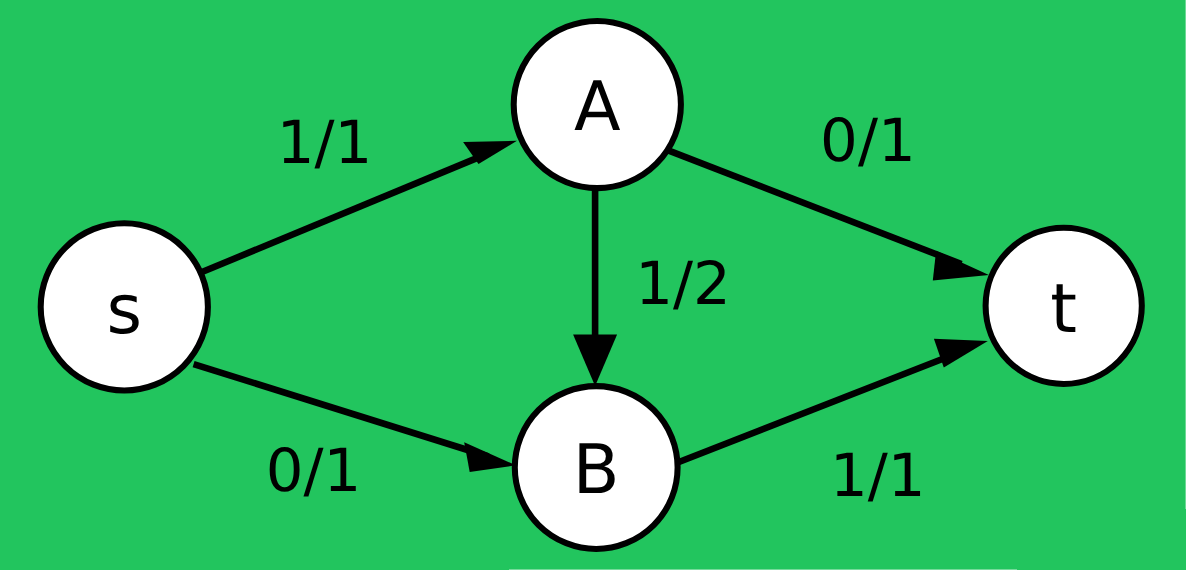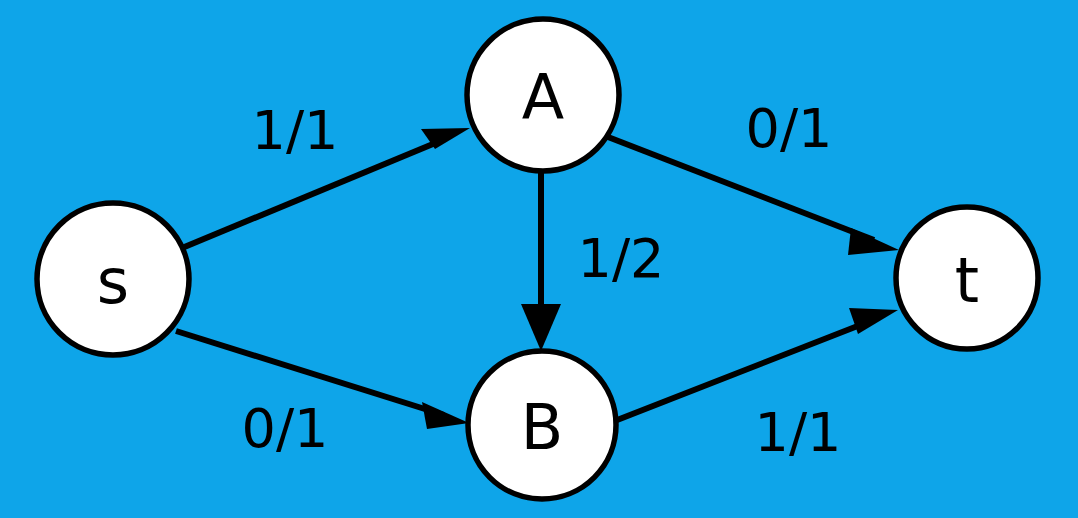--- a/index.html
+++ b/index.html
@@ -7,21 +7,21 @@
     padding: 0;
     background: #ffffff;
   }
   body {
     font-family: "DejaVu Sans", sans-serif;
   }
   #diagram-root {
     position: relative;
     width: 1078px;
     height: 518px;
-    background: #0ea5e9;
+    background: #22c55e;
     overflow: hidden;
   }
   #flow-network-svg {
     display: block;
     width: 1078px;
     height: 518px;
   }
   .node-circle {
     fill: #ffffff;
     stroke: #000000;

